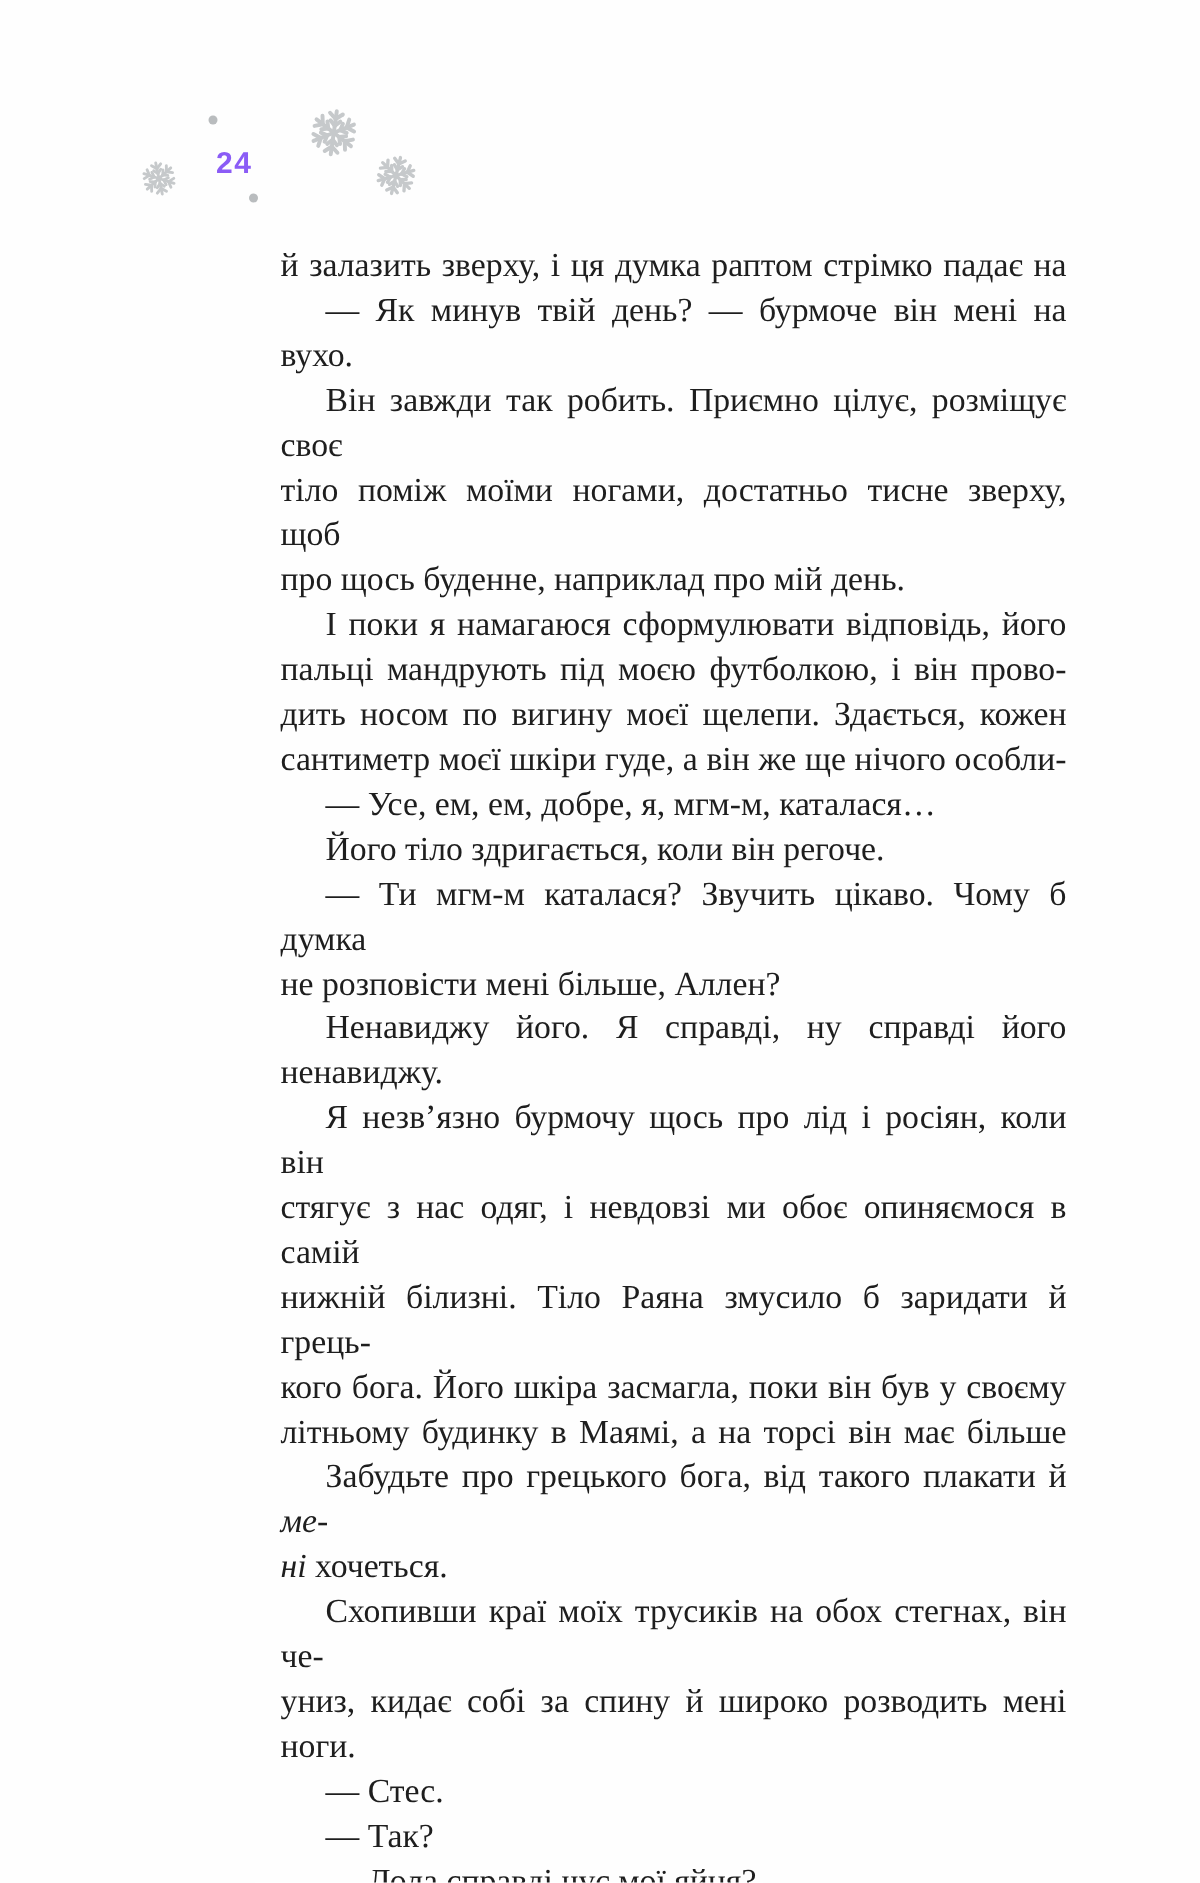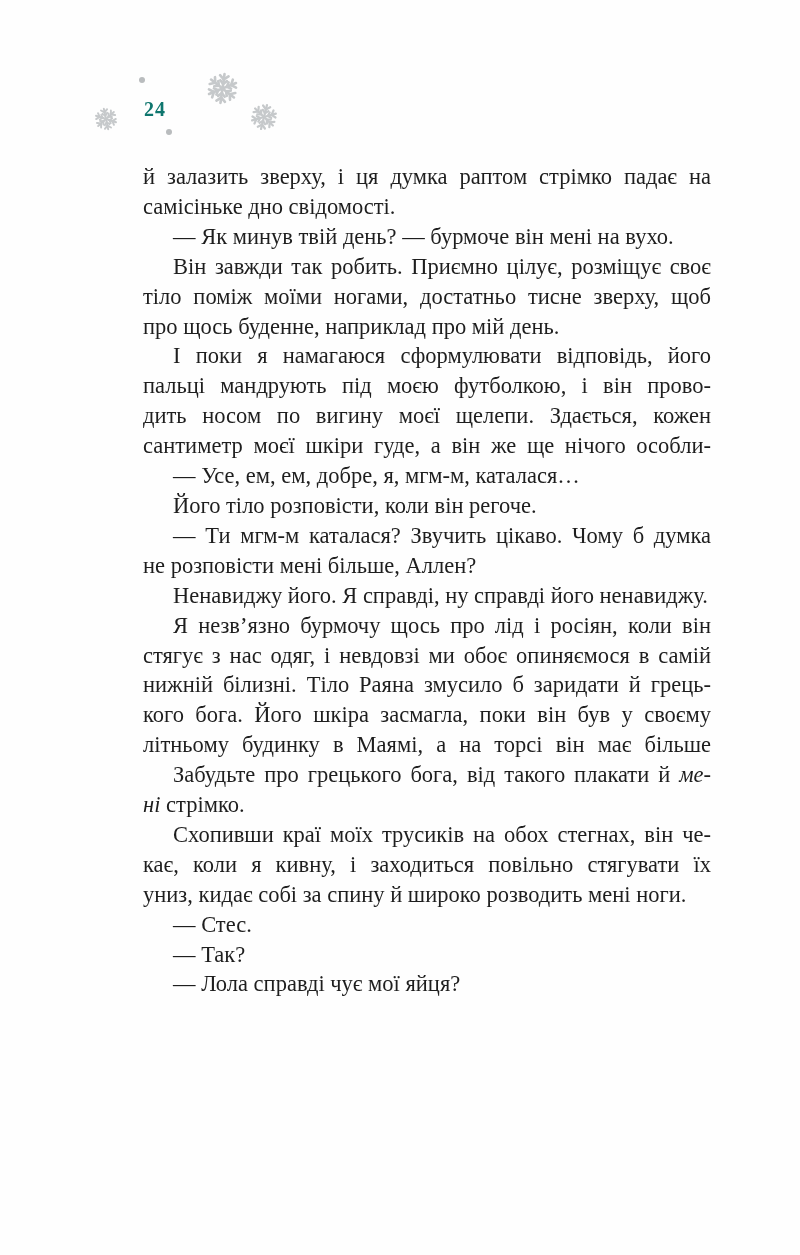--- a/index.html
+++ b/index.html
@@ -21,26 +21,26 @@
   }
   
   .page-header {
     position: absolute;
     left: 0; top: 0;
     width: 800px; height: 150px;
   }
   .page-number {
     position: absolute;
     left: 144px; top: 98px;
-    font-family: Liberation Serif, serif;
+    font-family: Liberation Sans, sans-serif;
     font-weight: 700;
     font-size: 20px;
     line-height: 22px;
     letter-spacing: 1px;
-    color: #0f766e;
+    color: #8b5cf6;
   }
   .flake {
     position: absolute;
     color: #c6c9cb;
   }
   .flake svg { display: block; width: 100%; height: 100%; }
   .flake-1 { left: 206px; top: 72px;  width: 33px; height: 33px; transform: rotate(8deg); }
   .flake-2 { left: 94px;  top: 107px; width: 24px; height: 24px; transform: rotate(-12deg); }
   .flake-3 { left: 250px; top: 103px; width: 28px; height: 28px; transform: rotate(14deg); }
   .deco-dot {
@@ -54,20 +54,21 @@
   .text-block {
     position: absolute;
     left: 143px; top: 162px;
     width: 568px;
     font-size: 22.5px;
     line-height: 29.9px;
     color: #1e1e1e;
   }
   .text-line {
     text-align: justify;
+    margin-left: 44px;
   }
   .text-line.just {
     text-align-last: justify;
   }
   .text-line.indent {
     text-indent: 30px;
   }
   .text-line em {
     font-style: italic;
   }
@@ -113,42 +114,40 @@
     <span class="flake flake-3">
       <svg viewBox="-50 -50 100 100">
           <use href="#flake-shape"></use>
         </svg>
     </span>
     <span class="deco-dot dot-2"></span>
   </div>
 
   <div class="text-block">
       <div class="text-line just"><span>й залазить зверху, і ця думка раптом стрімко падає на</span></div>
-      <div class="text-line"><span>самісіньке дно свідомості.</span></div>
       <div class="text-line indent"><span>— Як минув твій день? — бурмоче він мені на вухо.</span></div>
       <div class="text-line indent just"><span>Він завжди так робить. Приємно цілує, розміщує своє</span></div>
       <div class="text-line just"><span>тіло поміж моїми ногами, достатньо тисне зверху, щоб</span></div>
       <div class="text-line"><span>про щось буденне, наприклад про мій день.</span></div>
       <div class="text-line indent just"><span>І поки я намагаюся сформулювати відповідь, його</span></div>
       <div class="text-line just"><span>пальці мандрують під моєю футболкою, і він прово-</span></div>
       <div class="text-line just"><span>дить носом по вигину моєї щелепи. Здається, кожен</span></div>
       <div class="text-line just"><span>сантиметр моєї шкіри гуде, а він же ще нічого особли-</span></div>
       <div class="text-line indent"><span>— Усе, ем, ем, добре, я, мгм-м, каталася…</span></div>
-      <div class="text-line indent"><span>Його тіло розповісти, коли він регоче.</span></div>
+      <div class="text-line indent"><span>Його тіло здригається, коли він регоче.</span></div>
       <div class="text-line indent just"><span>— Ти мгм-м каталася? Звучить цікаво. Чому б думка</span></div>
       <div class="text-line"><span>не розповісти мені більше, Аллен?</span></div>
       <div class="text-line indent"><span>Ненавиджу його. Я справді, ну справді його ненавиджу.</span></div>
       <div class="text-line indent just"><span>Я незв’язно бурмочу щось про лід і росіян, коли він</span></div>
       <div class="text-line just"><span>стягує з нас одяг, і невдовзі ми обоє опиняємося в самій</span></div>
       <div class="text-line just"><span>нижній білизні. Тіло Раяна змусило б заридати й грець-</span></div>
       <div class="text-line just"><span>кого бога. Його шкіра засмагла, поки він був у своєму</span></div>
       <div class="text-line just"><span>літньому будинку в Маямі, а на торсі він має більше</span></div>
       <div class="text-line indent just"><span>Забудьте про грецького бога, від такого плакати й </span><em>ме-</em></div>
-      <div class="text-line"><em>ні</em><span> стрімко.</span></div>
+      <div class="text-line"><em>ні</em><span> хочеться.</span></div>
       <div class="text-line indent just"><span>Схопивши краї моїх трусиків на обох стегнах, він че-</span></div>
-      <div class="text-line just"><span>кає, коли я кивну, і заходиться повільно стягувати їх</span></div>
       <div class="text-line"><span>униз, кидає собі за спину й широко розводить мені ноги.</span></div>
       <div class="text-line indent"><span>— Стес.</span></div>
       <div class="text-line indent"><span>— Так?</span></div>
       <div class="text-line indent"><span>— Лола справді чує мої яйця?</span></div>
     </div>
 
 </div>
 
 </body></html>

